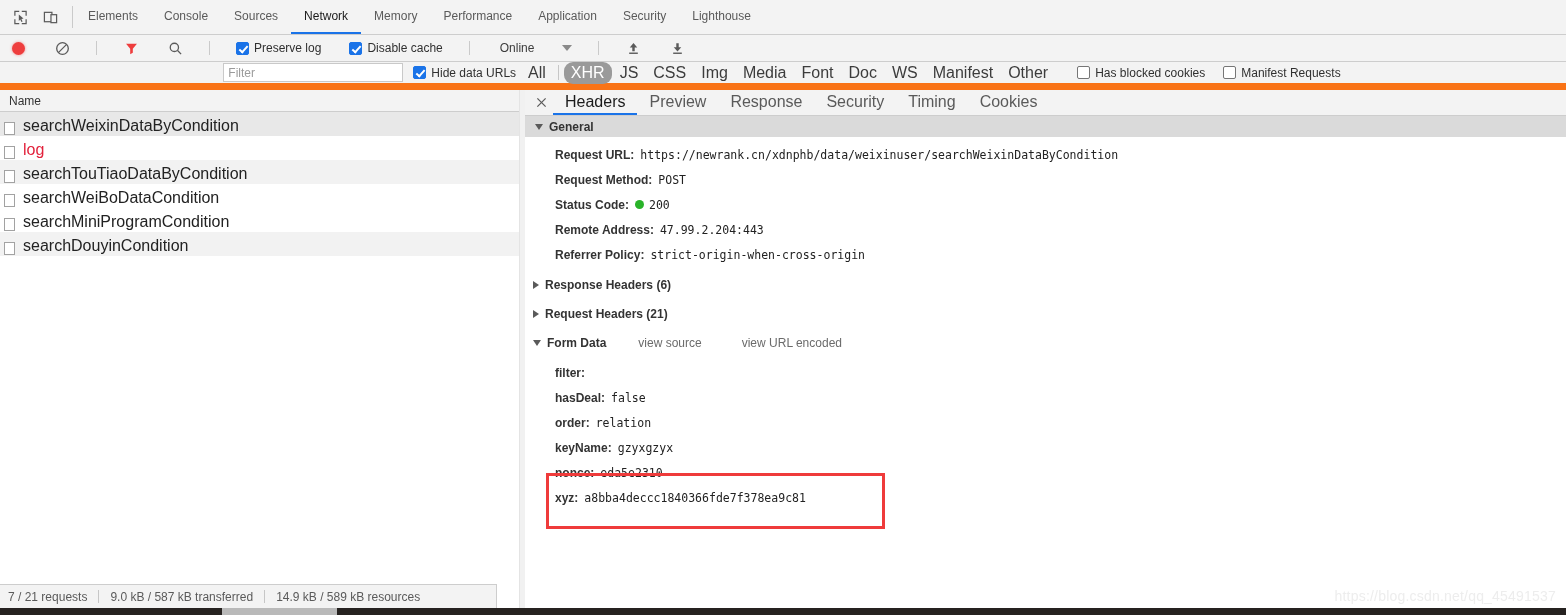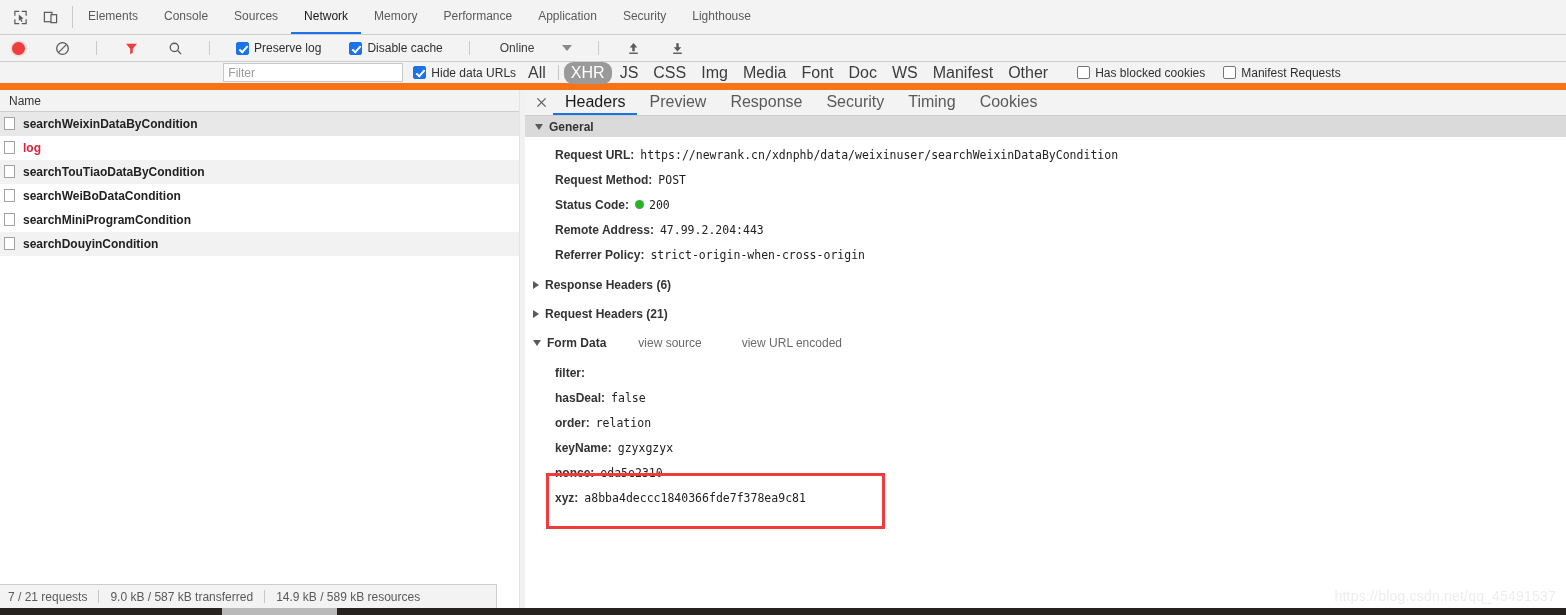--- a/index.html
+++ b/index.html
@@ -193,27 +193,26 @@
     display: flex;
     align-items: center;
     font-size: 12px;
     color: #333;
     padding-left: 9px;
   }
   .req-list { flex: 1; overflow: hidden; }
   .req-row {
     height: 24px;
     display: flex;
-    align-items: center;
+    align-items: flex-end;
     padding-left: 4px;
-    font-size: 12px;
+    font-size: 16px;
     color: #222;
     cursor: pointer;
     border-bottom: 1px solid transparent;
-    font-weight: bold;
   }
   .req-row.odd { background: #f2f2f2; }
   .req-row.selected { background: #e8e8e8; }
   .req-row .name.error { color: #e2213b; }
   .rowbox {
     width: 11px; height: 13px;
     border: 1px solid #a2a2a2;
     background: #fff;
     margin-right: 8px;
     flex: none;

